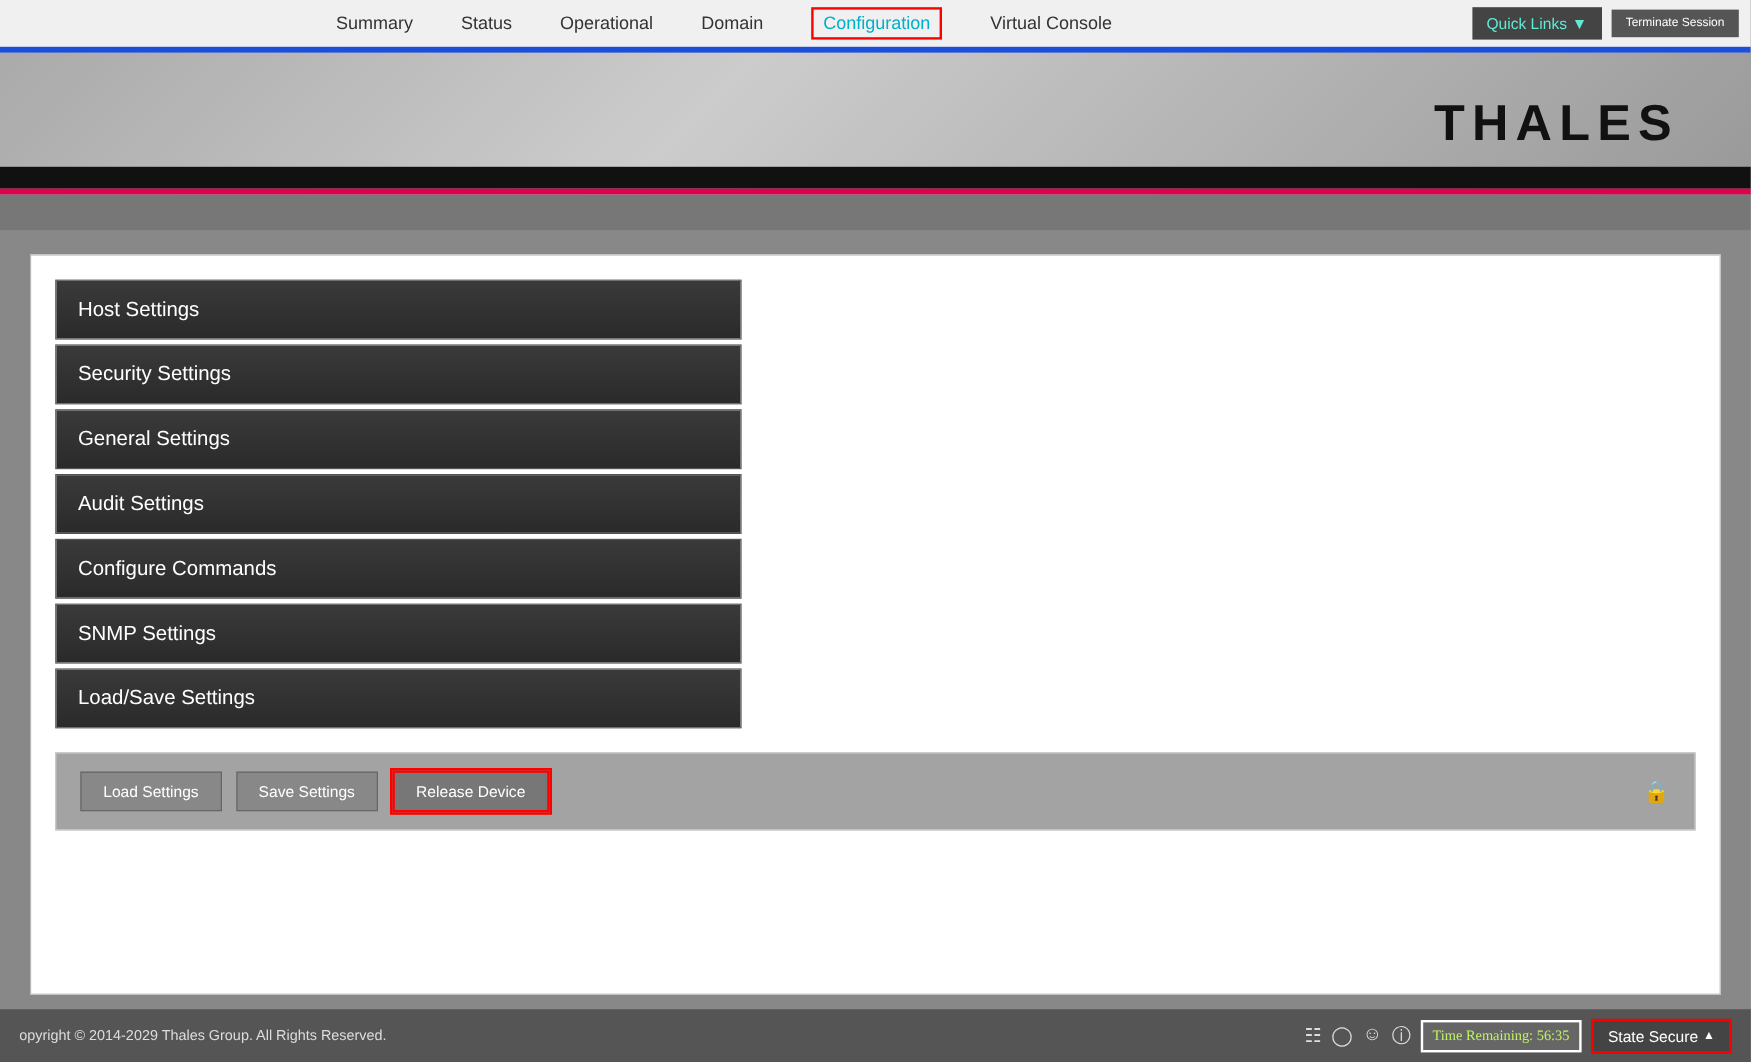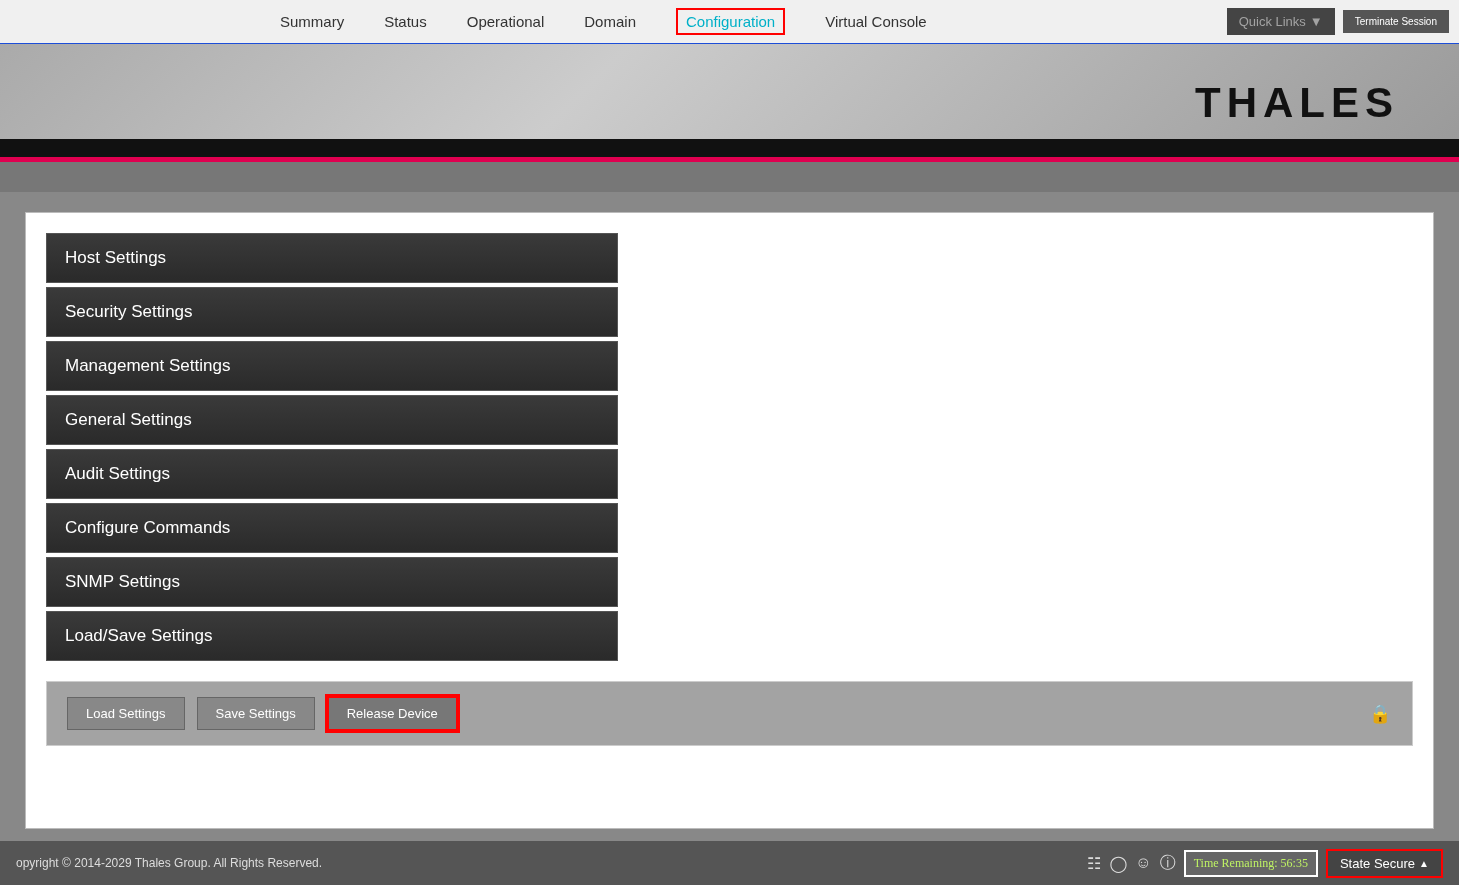--- a/index.html
+++ b/index.html
@@ -11,21 +11,21 @@
       overflow: hidden;
     }
 
     
     .top-nav {
       display: flex;
       align-items: center;
       background: #f0f0f0;
       height: 44px;
       padding: 0 10px;
-      border-bottom: 1px solid #1d4ed8;
+      border-bottom: 5px solid #1d4ed8;
       gap: 30px;
     }
     .nav-links {
       display: flex;
       align-items: center;
       flex: 1;
       justify-content: center;
       gap: 40px;
     }
     .nav-link {
@@ -39,21 +39,21 @@
       border: 2px solid red;
       padding: 3px 8px;
     }
     .nav-right {
       display: flex;
       align-items: center;
       gap: 8px;
     }
     .quick-links-btn {
       background: #444;
-      color: #a3a3a3;
+      color: #5eead4;
       border: none;
       padding: 6px 12px;
       font-size: 13px;
       cursor: pointer;
       display: flex;
       align-items: center;
       gap: 4px;
     }
     .terminate-btn {
       background: #555;
@@ -245,21 +245,20 @@
 </div>
 
 <div class="gray-band"></div>
 
 <div class="main-container">
   <div class="content-panel">
     <div class="sidebar-menu">
 
     <div class="menu-item">Host Settings</div>
         <div class="menu-item">Security Settings</div>
-        <div class="menu-item">Management Settings</div>
         <div class="menu-item">General Settings</div>
         <div class="menu-item">Audit Settings</div>
         <div class="menu-item">Configure Commands</div>
         <div class="menu-item">SNMP Settings</div>
         <div class="menu-item">Load/Save Settings</div>
       </div>
     <div class="action-bar">
       <button class="action-btn">Load Settings</button>
       <button class="action-btn">Save Settings</button>
       <button class="action-btn highlighted">Release Device</button>

